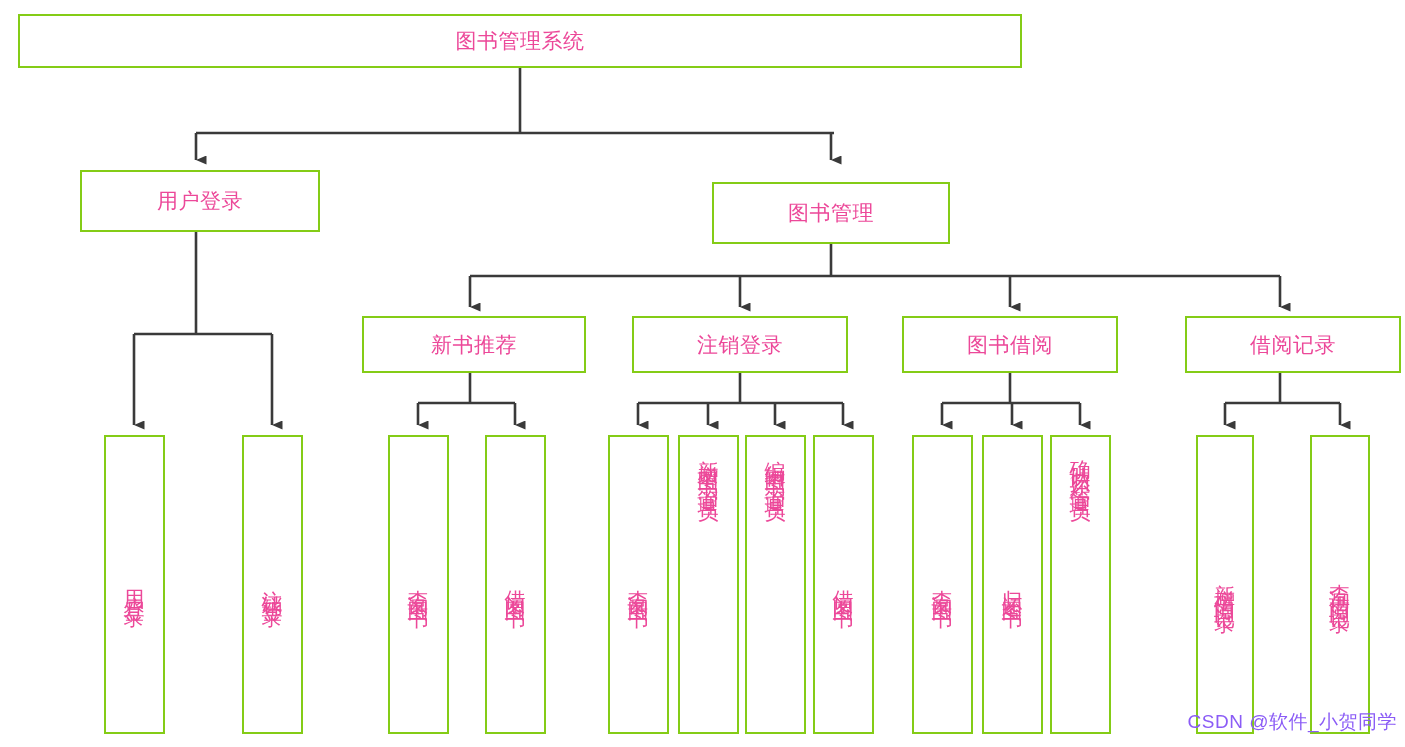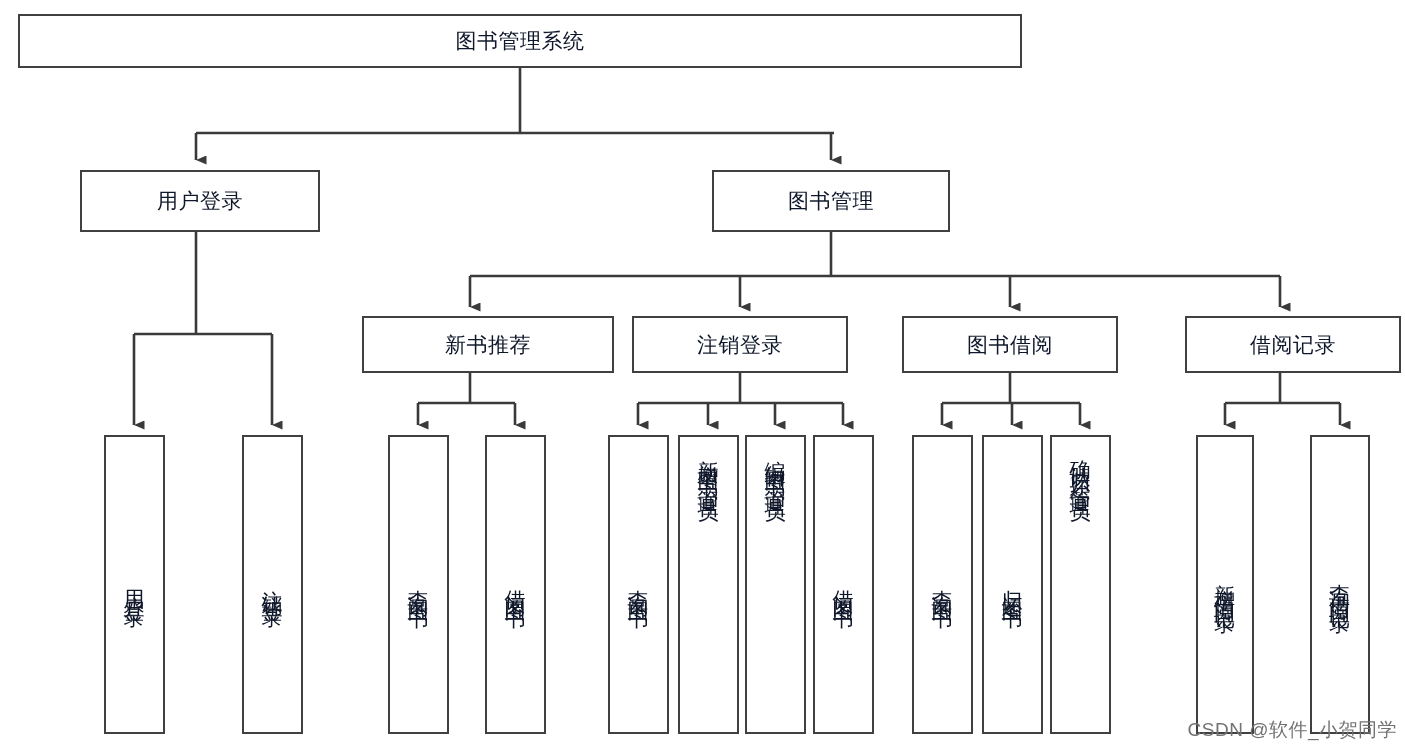--- a/index.html
+++ b/index.html
@@ -22,25 +22,25 @@
     left: 0;
     top: 0;
     width: 1405px;
     height: 747px;
     pointer-events: none;
   }
   .node {
     position: absolute;
     box-sizing: border-box;
     background: #ffffff;
-    border: 2px solid #404040;
+    border: 2px solid #84cc16;
     display: flex;
     align-items: center;
     justify-content: center;
-    color: #0f172a;
+    color: #ec4899;
   }
   .node .label {
     white-space: nowrap;
     letter-spacing: 0.5px;
   }
   .node.horizontal .label {
     font-size: 21px;
     line-height: 1.1;
   }
   .node.vertical {
@@ -56,23 +56,23 @@
     line-height: 1.0;
     white-space: nowrap;
   }
   .node.vertical.center-v {
     align-items: center;
     padding-top: 0;
   }
   .watermark {
     position: absolute;
     right: 8px;
-    bottom: 4px;
+    bottom: 12px;
     font-size: 19px;
-    color: #737373;
+    color: #8b5cf6;
     white-space: nowrap;
     letter-spacing: 0.5px;
   }
 </style>
 </head>
 <body>
 
 <div id="canvas">
 
   <svg class="connectors" viewBox="0 0 1405 747" xmlns="http://www.w3.org/2000/svg">
@@ -126,25 +126,25 @@
     </g>
   </svg>
 
   <div class="node horizontal" style="left:18px; top:14px; width:1004px; height:54px;">
     <span class="label">图书管理系统</span>
   </div>
 
   <div class="node horizontal" style="left:80px; top:170px; width:240px; height:62px;">
     <span class="label">用户登录</span>
   </div>
-  <div class="node horizontal" style="left:712px; top:170px; width:238px; height:62px;">
+  <div class="node horizontal" style="left:712px; top:182px; width:238px; height:62px;">
     <span class="label">图书管理</span>
   </div>
 
-  <div class="node horizontal" style="left:362px; top:316px; width:252px; height:57px;">
+  <div class="node horizontal" style="left:362px; top:316px; width:224px; height:57px;">
     <span class="label">新书推荐</span>
   </div>
   <div class="node horizontal" style="left:632px; top:316px; width:216px; height:57px;">
     <span class="label">注销登录</span>
   </div>
   <div class="node horizontal" style="left:902px; top:316px; width:216px; height:57px;">
     <span class="label">图书借阅</span>
   </div>
   <div class="node horizontal" style="left:1172px; top:316px; width:216px; height:57px;margin-left:13px;">
     <span class="label">借阅记录</span>

